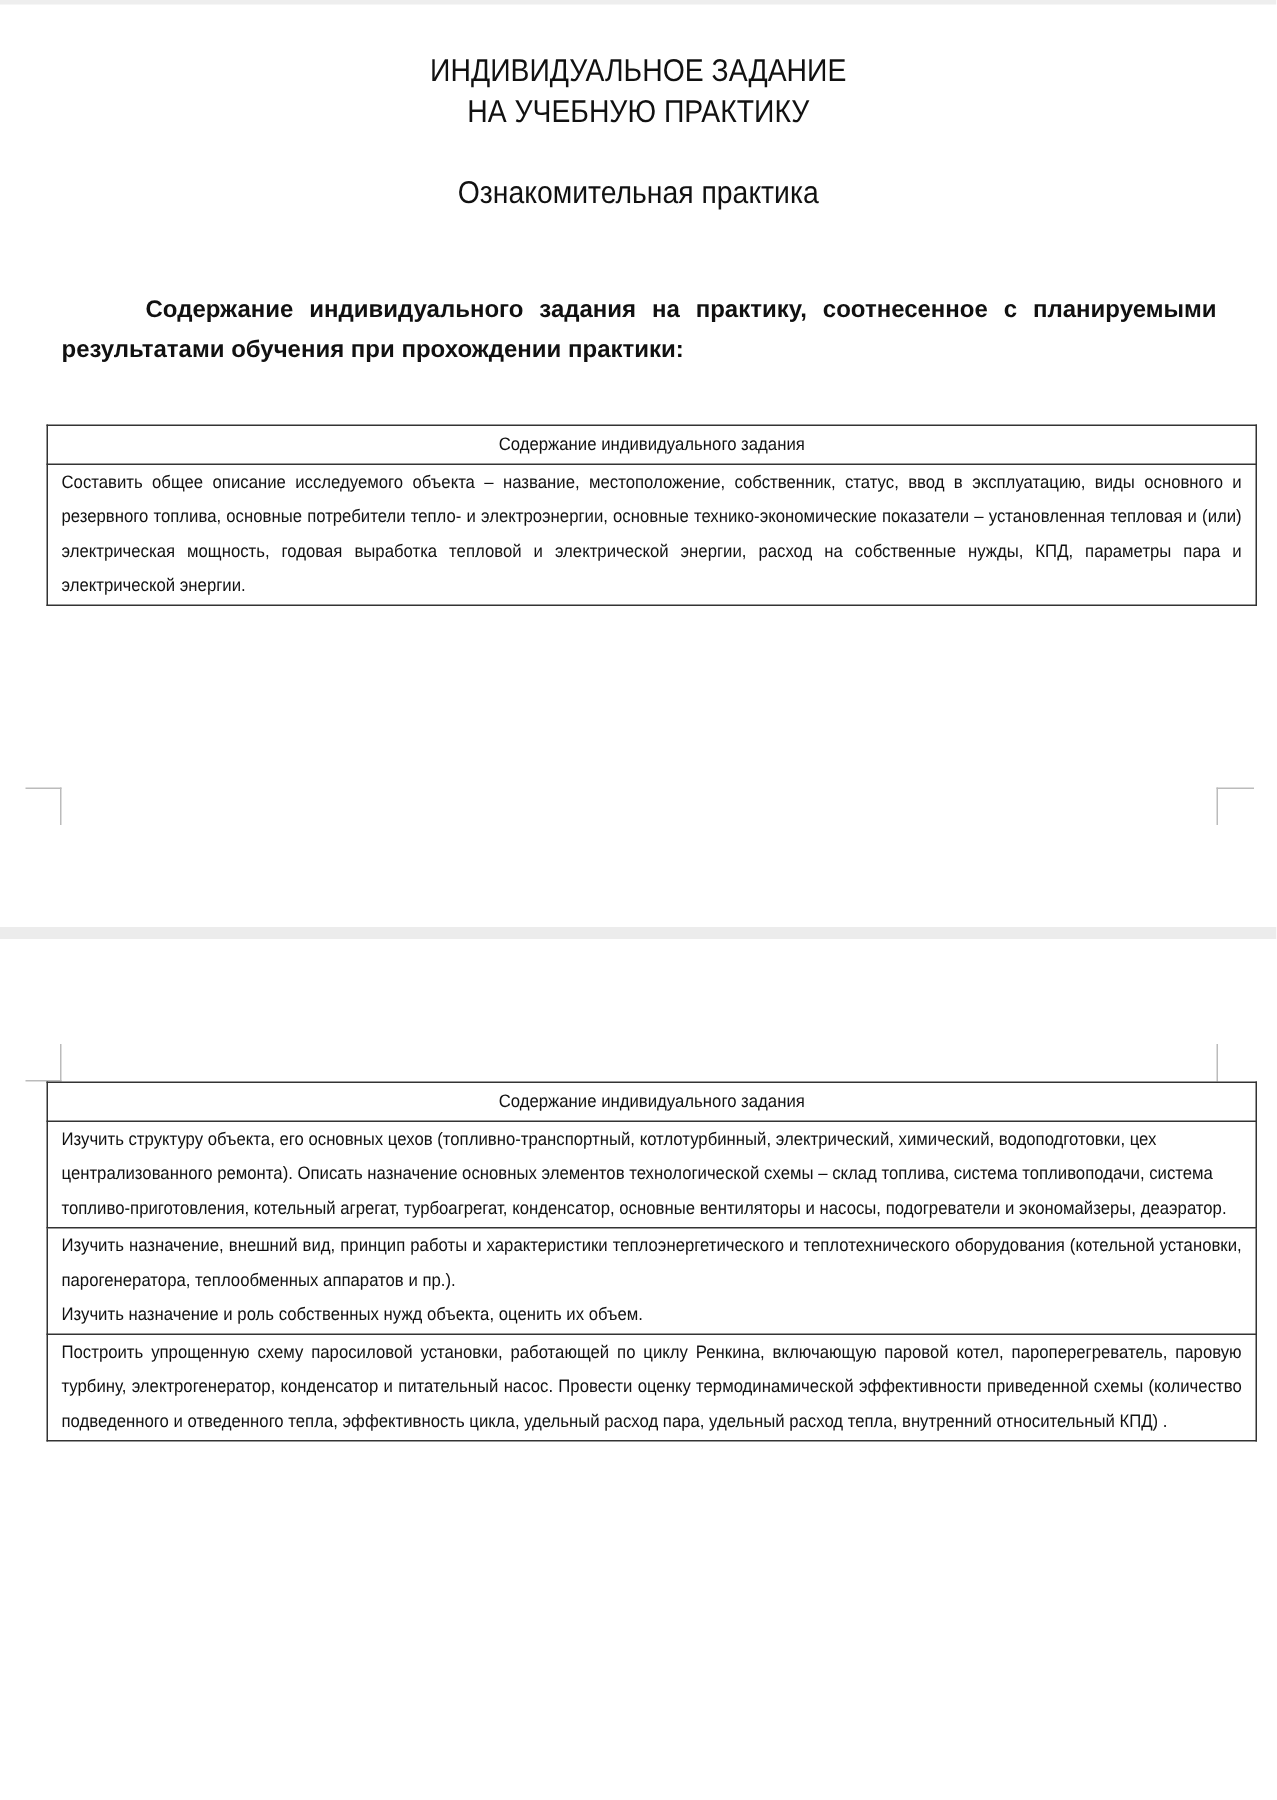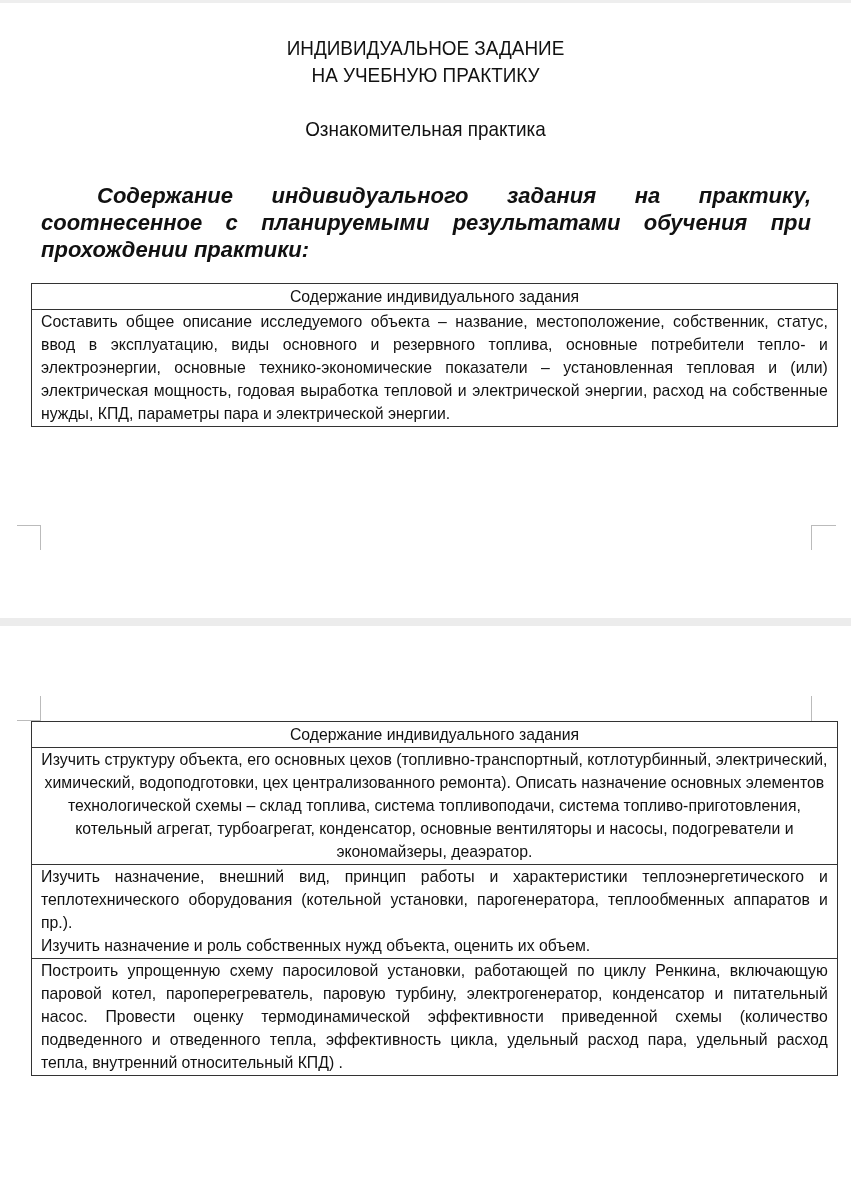--- a/index.html
+++ b/index.html
@@ -21,37 +21,37 @@
     .title {
       position: absolute; left: 0; width: 851px; text-align: center;
       font-size: 21px; line-height: 27px; letter-spacing: 0px;
       transform: scaleX(0.9); transform-origin: center;
     }
     #title1 { top: 34px; }
     #title2 { top: 61px; }
     #subtitle { top: 115px; font-size: 21px; }
 
     .intro {
-      position: absolute; left: 41px; top: 182px; width: 770px;
-      font-size: 22px; line-height: 27px; font-weight: bold;
-      text-align: justify; text-align-last: left; font-style: italic;
+      position: absolute; left: 41px; top: 193px; width: 770px;
+      font-size: 16px; line-height: 27px; font-weight: bold;
+      text-align: justify; text-align-last: left;
     }
     .intro .indent { display: inline-block; width: 56px; }
 
     table.task {
       position: absolute; left: 31px; width: 807px;
       border-collapse: collapse;
-      font-size: 17px; line-height: 23px;
+      font-size: 12px; line-height: 23px;
     }
     table.task td, table.task th {
       border: 1.3px solid #333333; padding: 0 9px 1px 9px;
       vertical-align: top; text-align: justify;
     }
     table.task th { font-weight: normal; text-align: center; padding-top: 1px; }
-    table.task td.left { text-align: center; }
+    table.task td.left { text-align: left; }
     table.task td.last-left { text-align-last: left; }
     .sq { display: block; transform: scaleX(0.93); transform-origin: left; width: 107.5%; }
     th .sq { transform-origin: center; width: auto; }
 
     #table1 { top: 283px; }
     #table2 { top: 95px; }
 
     .mark { position: absolute; background: #bbbbbb; }
   </style>
 </head>

